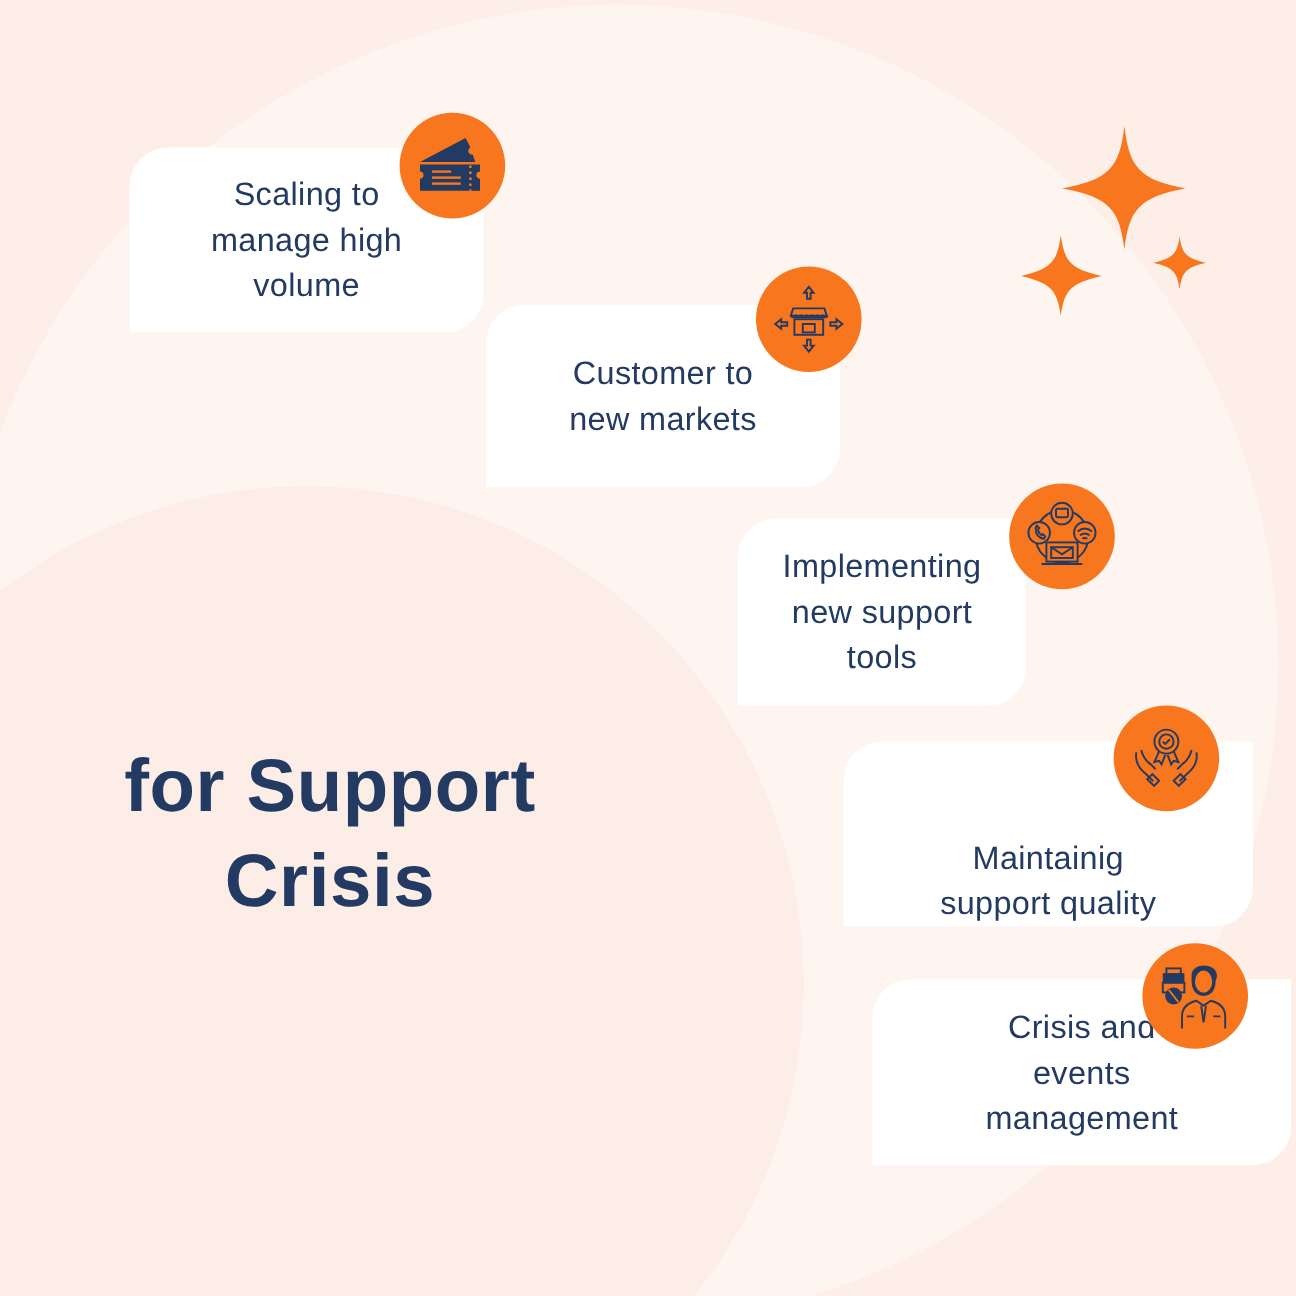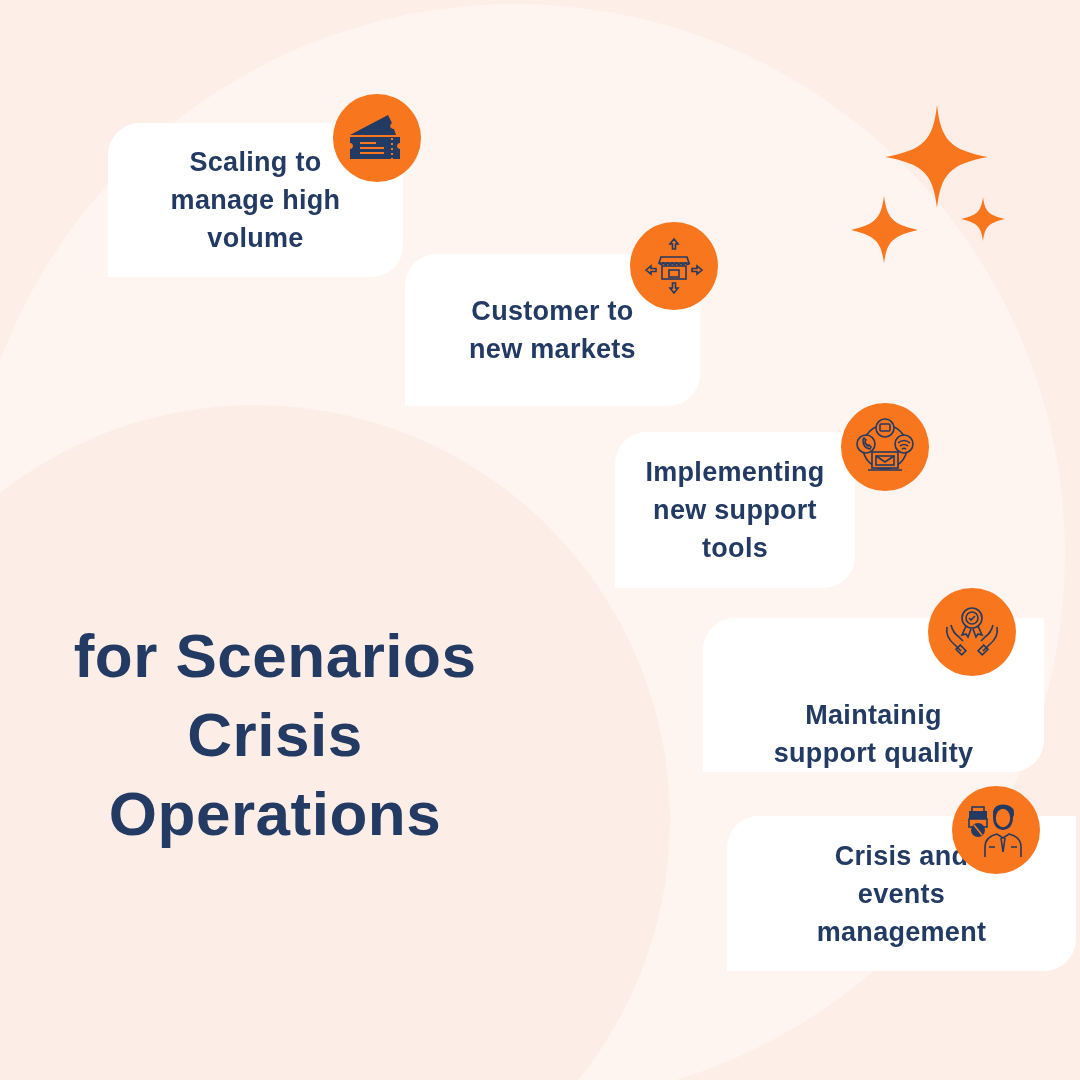--- a/index.html
+++ b/index.html
@@ -16,21 +16,21 @@
     position: absolute; left: -160px; top: 405px; width: 830px; height: 830px;
     border-radius: 50%; background: #FDEDE7;
   }
   .card {
     position: absolute; background: #FFFFFF;
     border-radius: 32px 0 32px 0;
     display: flex; align-items: center; justify-content: center;
     text-align: center; box-sizing: border-box; padding: 0 12px;
   }
   .card-text {
-    color: #233A63; font-weight: 700; font-size: 27px; line-height: 38px;
+    color: #233A63; font-weight: 400; font-size: 27px; line-height: 38px;
     letter-spacing: 0.3px; white-space: pre-line;
   }
   .icon-circle {
     position: absolute; width: 88px; height: 88px; border-radius: 50%;
     background: #F7761E;
     display: flex; align-items: center; justify-content: center;
   }
   .icon-circle svg { width: 66px; height: 66px; }
   .title {
     position: absolute; left: 20px; top: 616px; width: 510px;
@@ -137,16 +137,15 @@
     <line x1="11" y1="28" x2="19" y2="38" stroke="#F7761E" stroke-width="1.6"></line>
     <path d="M30 14 q3 -8 14 -6 q8 2 7 10 l-1 2 q0 12 -10 13 q-10 -1 -10 -13 z" fill="#233A63"></path>
     <ellipse cx="40" cy="21" rx="8" ry="10" fill="#F7761E" stroke="#233A63" stroke-width="1.6"></ellipse>
     <path d="M22 60 v-10 q0 -10 12 -13 l6 4 l6 -4 q12 3 12 13 v10" fill="none" stroke="#233A63" stroke-width="1.6"></path>
     <path d="M38 41 l2 14 l2 -14" fill="none" stroke="#233A63" stroke-width="1.6"></path>
     <path d="M26 50 h6 M48 50 h6" stroke="#233A63" stroke-width="1.6"></path>
   </svg>
 </div>
 
 <div class="title">
-  <span>for Scenarios</span>
+  <span>for Support</span>
   <span>Crisis</span>
-  <span>Operations</span>
 </div>
 
 </body></html>

